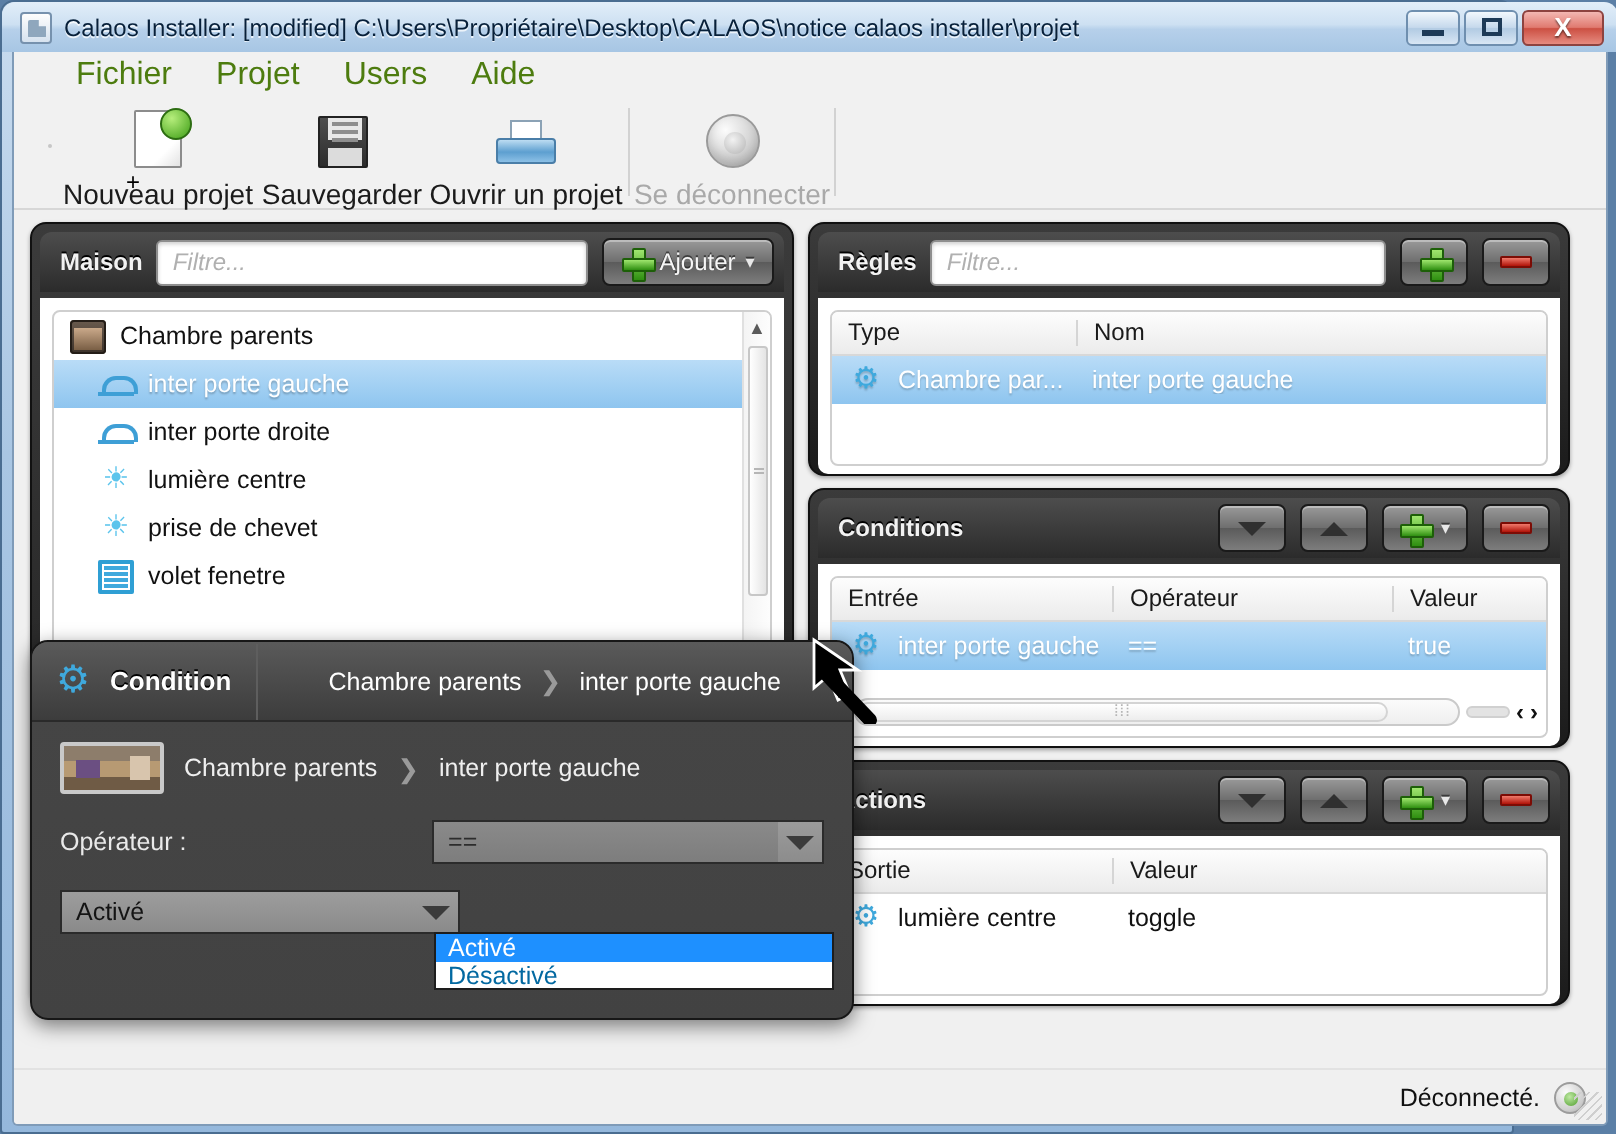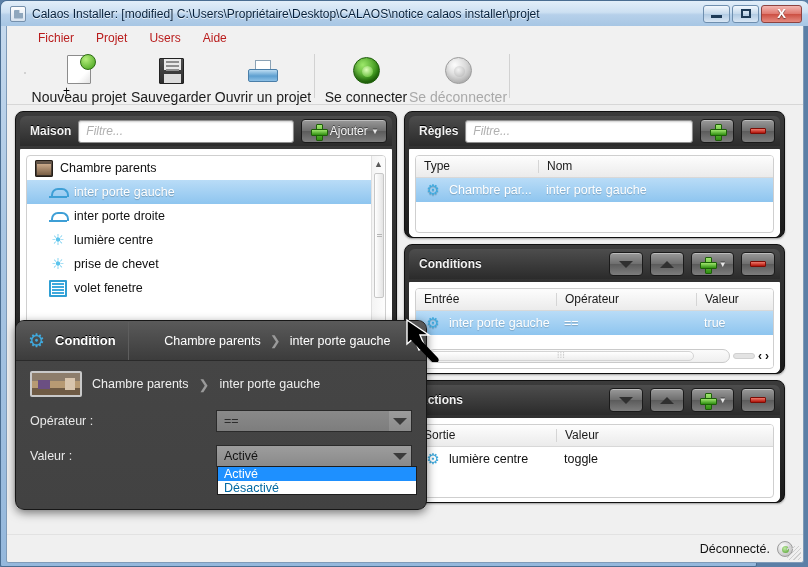--- a/index.html
+++ b/index.html
@@ -63,21 +63,21 @@
     background:#f0f0f0; border:1px solid #7f9bb8; border-top:none;
     border-radius:0 0 3px 3px;
     overflow:hidden;
   }
 
   
   .menubar {
     height:24px; background:#f1f1f1; display:flex; align-items:center;
     padding-left:20px; gap:0px; border-bottom:1px solid #f1f1f1;
   }
-  .menuitem { padding:3px 11px; font-size:12px; color:#b91c1c; }
+  .menuitem { padding:3px 11px; font-size:16px; color:#4d7c0f; }
 
   
   .toolbar {
     height:55px; background:#f1f1f1;
     display:flex; align-items:flex-start; padding-left:14px; padding-top:2px;
     border-bottom:1px solid #d7d7d7;
   }
   .tb-grip{width:8px;height:44px;position:relative;margin-right:4px;}
   .tb-grip:before{content:"";position:absolute;left:3px;top:20px;width:2px;height:2px;border-radius:50%;background:#c7c7c7;}
   .tbtn {
@@ -352,26 +352,20 @@
           <div class="ic-open">
               <div class="paper"></div>
               <div class="body"></div>
             </div>
         </div>
         <div class="lbl">Ouvrir un projet</div>
       </div>
 
       <div class="tb-sep"></div>
 
-      <div class="tbtn">
-        <div class="icon32">
-            <div class="ic-circle ic-green"></div>
-          </div>
-        <div class="lbl">Se connecter</div>
-      </div>
 
       <div class="tbtn disabled">
         <div class="icon32">
             <div class="ic-circle ic-grey"></div>
           </div>
         <div class="lbl">Se déconnecter</div>
       </div>
 
       <div class="tb-sep"></div>
 
@@ -585,21 +579,20 @@
         <div class="frow">
           <span class="flabel">Opérateur :</span>
           <span class="combo dim">
             <span>==</span>
             <span class="dd">
                 <span class="tri"></span>
               </span>
           </span>
         </div>
         <div class="frow">
-          <span class="flabel">Valeur :</span>
           <span class="combo">
             <span>Activé</span>
             <span class="dd">
                 <span class="tri"></span>
               </span>
           </span>
         </div>
       </div>
     </div>
 

